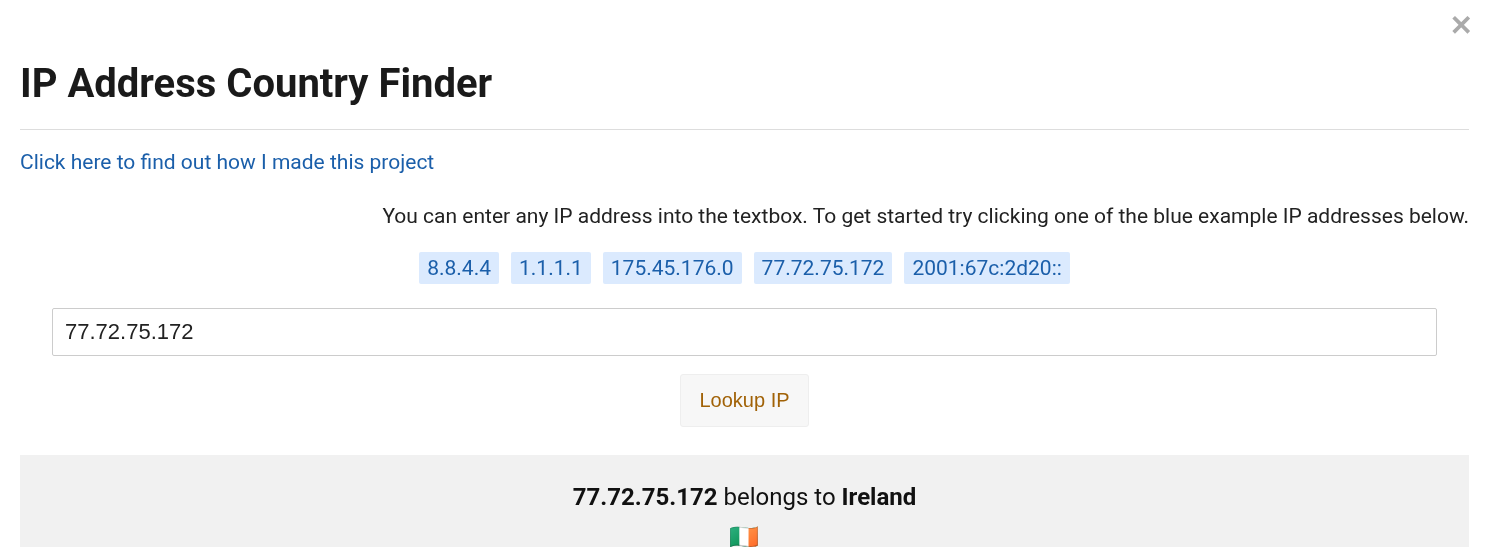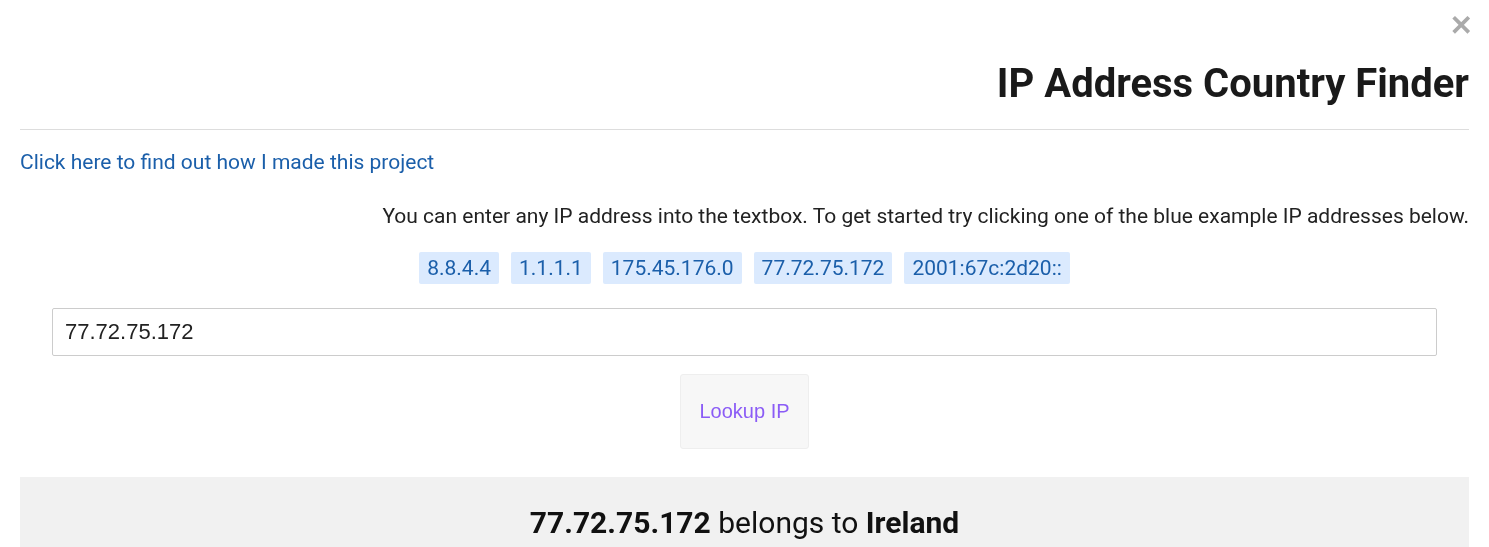--- a/index.html
+++ b/index.html
@@ -21,21 +21,21 @@
       position: absolute;
       top: 12px;
       right: 16px;
       font-size: 28px;
       color: #aaa;
       cursor: pointer;
       font-weight: bold;
       line-height: 1;
     }
     .title {
-      text-align: right;
+      text-align: left;
       font-size: 40px;
       font-weight: 700;
       color: #1a1a1a;
       margin-top: 40px;
       margin-bottom: 22px;
     }
     hr.sep {
       border: none;
       border-top: 1px solid #ddd;
       margin: 0 0 20px 0;
@@ -76,35 +76,35 @@
       font-size: 22px;
       padding: 10px 12px;
       border: 1px solid #ccc;
       border-radius: 2px;
       color: #222;
     }
     .lookup-btn {
       display: block;
       margin: 0 auto 28px auto;
       font-size: 20px;
-      padding: 25px 18px;
+      padding: 14px 18px;
       background: #f7f7f7;
       border: 1px solid #eee;
       border-radius: 3px;
-      color: #8b5cf6;
+      color: #a16207;
       cursor: pointer;
     }
     .result-box {
       background: #f1f1f1;
       padding: 28px 20px 30px 20px;
       text-align: center;
       margin: 0 0 0 0;
     }
     .result-text {
-      font-size: 30px;
+      font-size: 24px;
       color: #111;
     }
     .result-text .bold {
       font-weight: 700;
     }
     .flag {
       margin-top: 12px;
       font-size: 24px;
     }
   </style>

